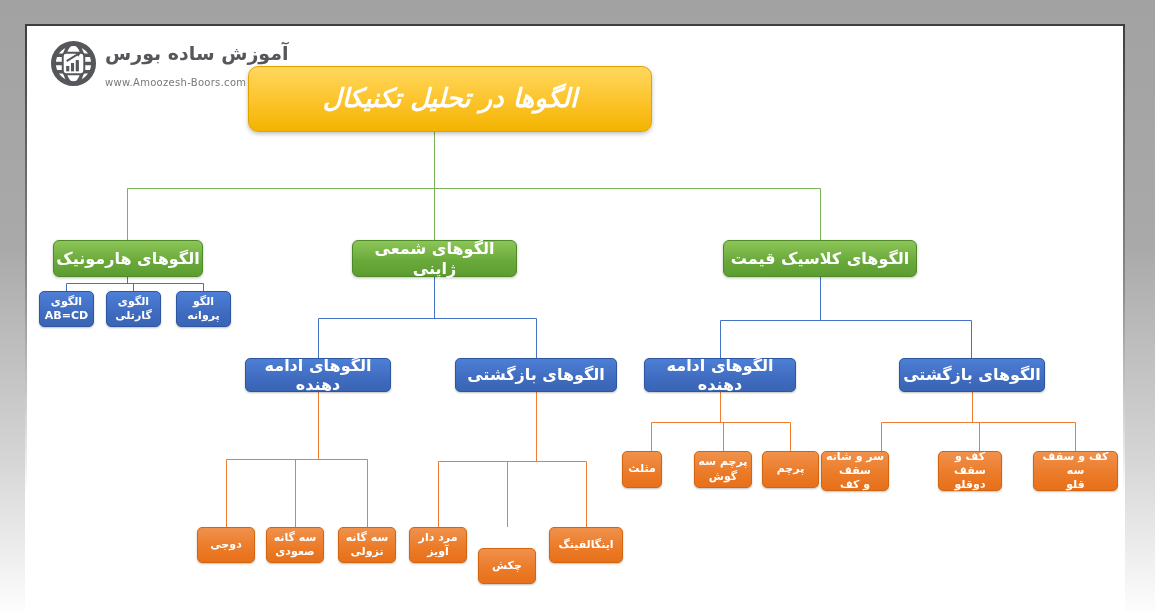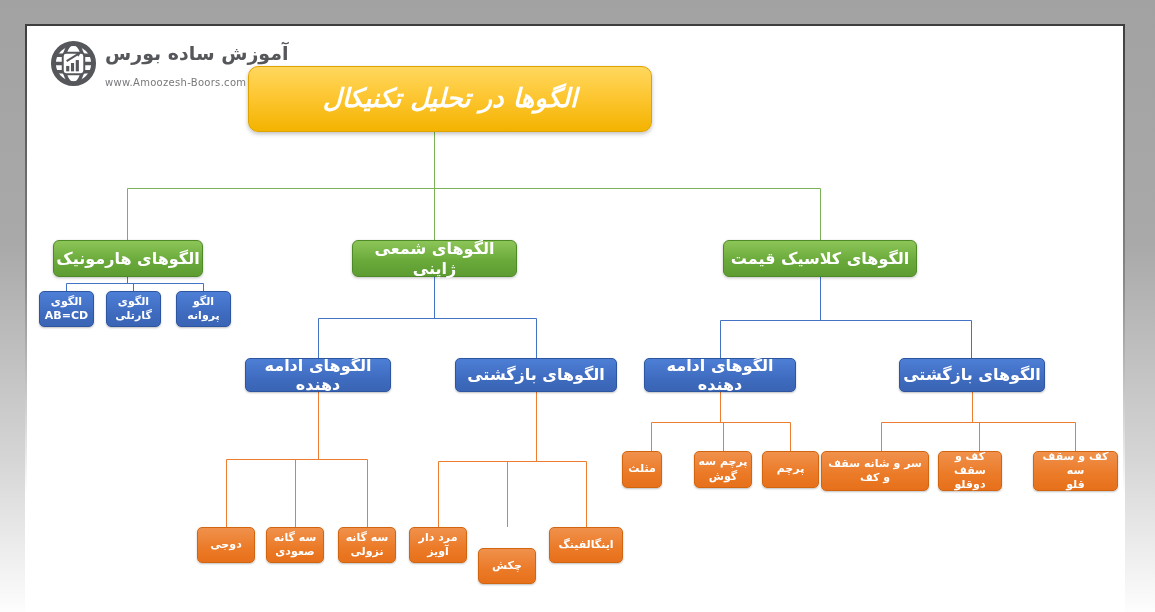--- a/index.html
+++ b/index.html
@@ -65,21 +65,21 @@
   #cl1{left:899px; top:358px; width:146px; height:34px;}
   #cd0k0{left:197px; top:527px; width:58px; height:36px;}
   #cd0k1{left:266px; top:527px; width:58px; height:36px;}
   #cd0k2{left:338px; top:527px; width:58px; height:36px;}
   #cd1k0{left:409px; top:527px; width:58px; height:36px;}
   #cd1k1{left:478px; top:527px; width:58px; height:36px;margin-top:21px;}
   #cd1k2{left:549px; top:527px; width:74px; height:36px;}
   #cl0k0{left:622px; top:451px; width:40px; height:37px;}
   #cl0k1{left:694px; top:451px; width:58px; height:37px;}
   #cl0k2{left:762px; top:451px; width:57px; height:37px;}
-  #cl1k0{left:821px; top:451px; width:108px; height:40px;}
+  #cl1k0{left:821px; top:451px; width:68px; height:40px;}
   #cl1k1{left:938px; top:451px; width:64px; height:40px;}
   #cl1k2{left:1033px;top:451px; width:85px; height:40px;}
 </style>
 </head>
 <body>
 
 <div class="stage">
   <div class="slide"></div>
   <div class="edge l"></div>
   <div class="edge r"></div>

